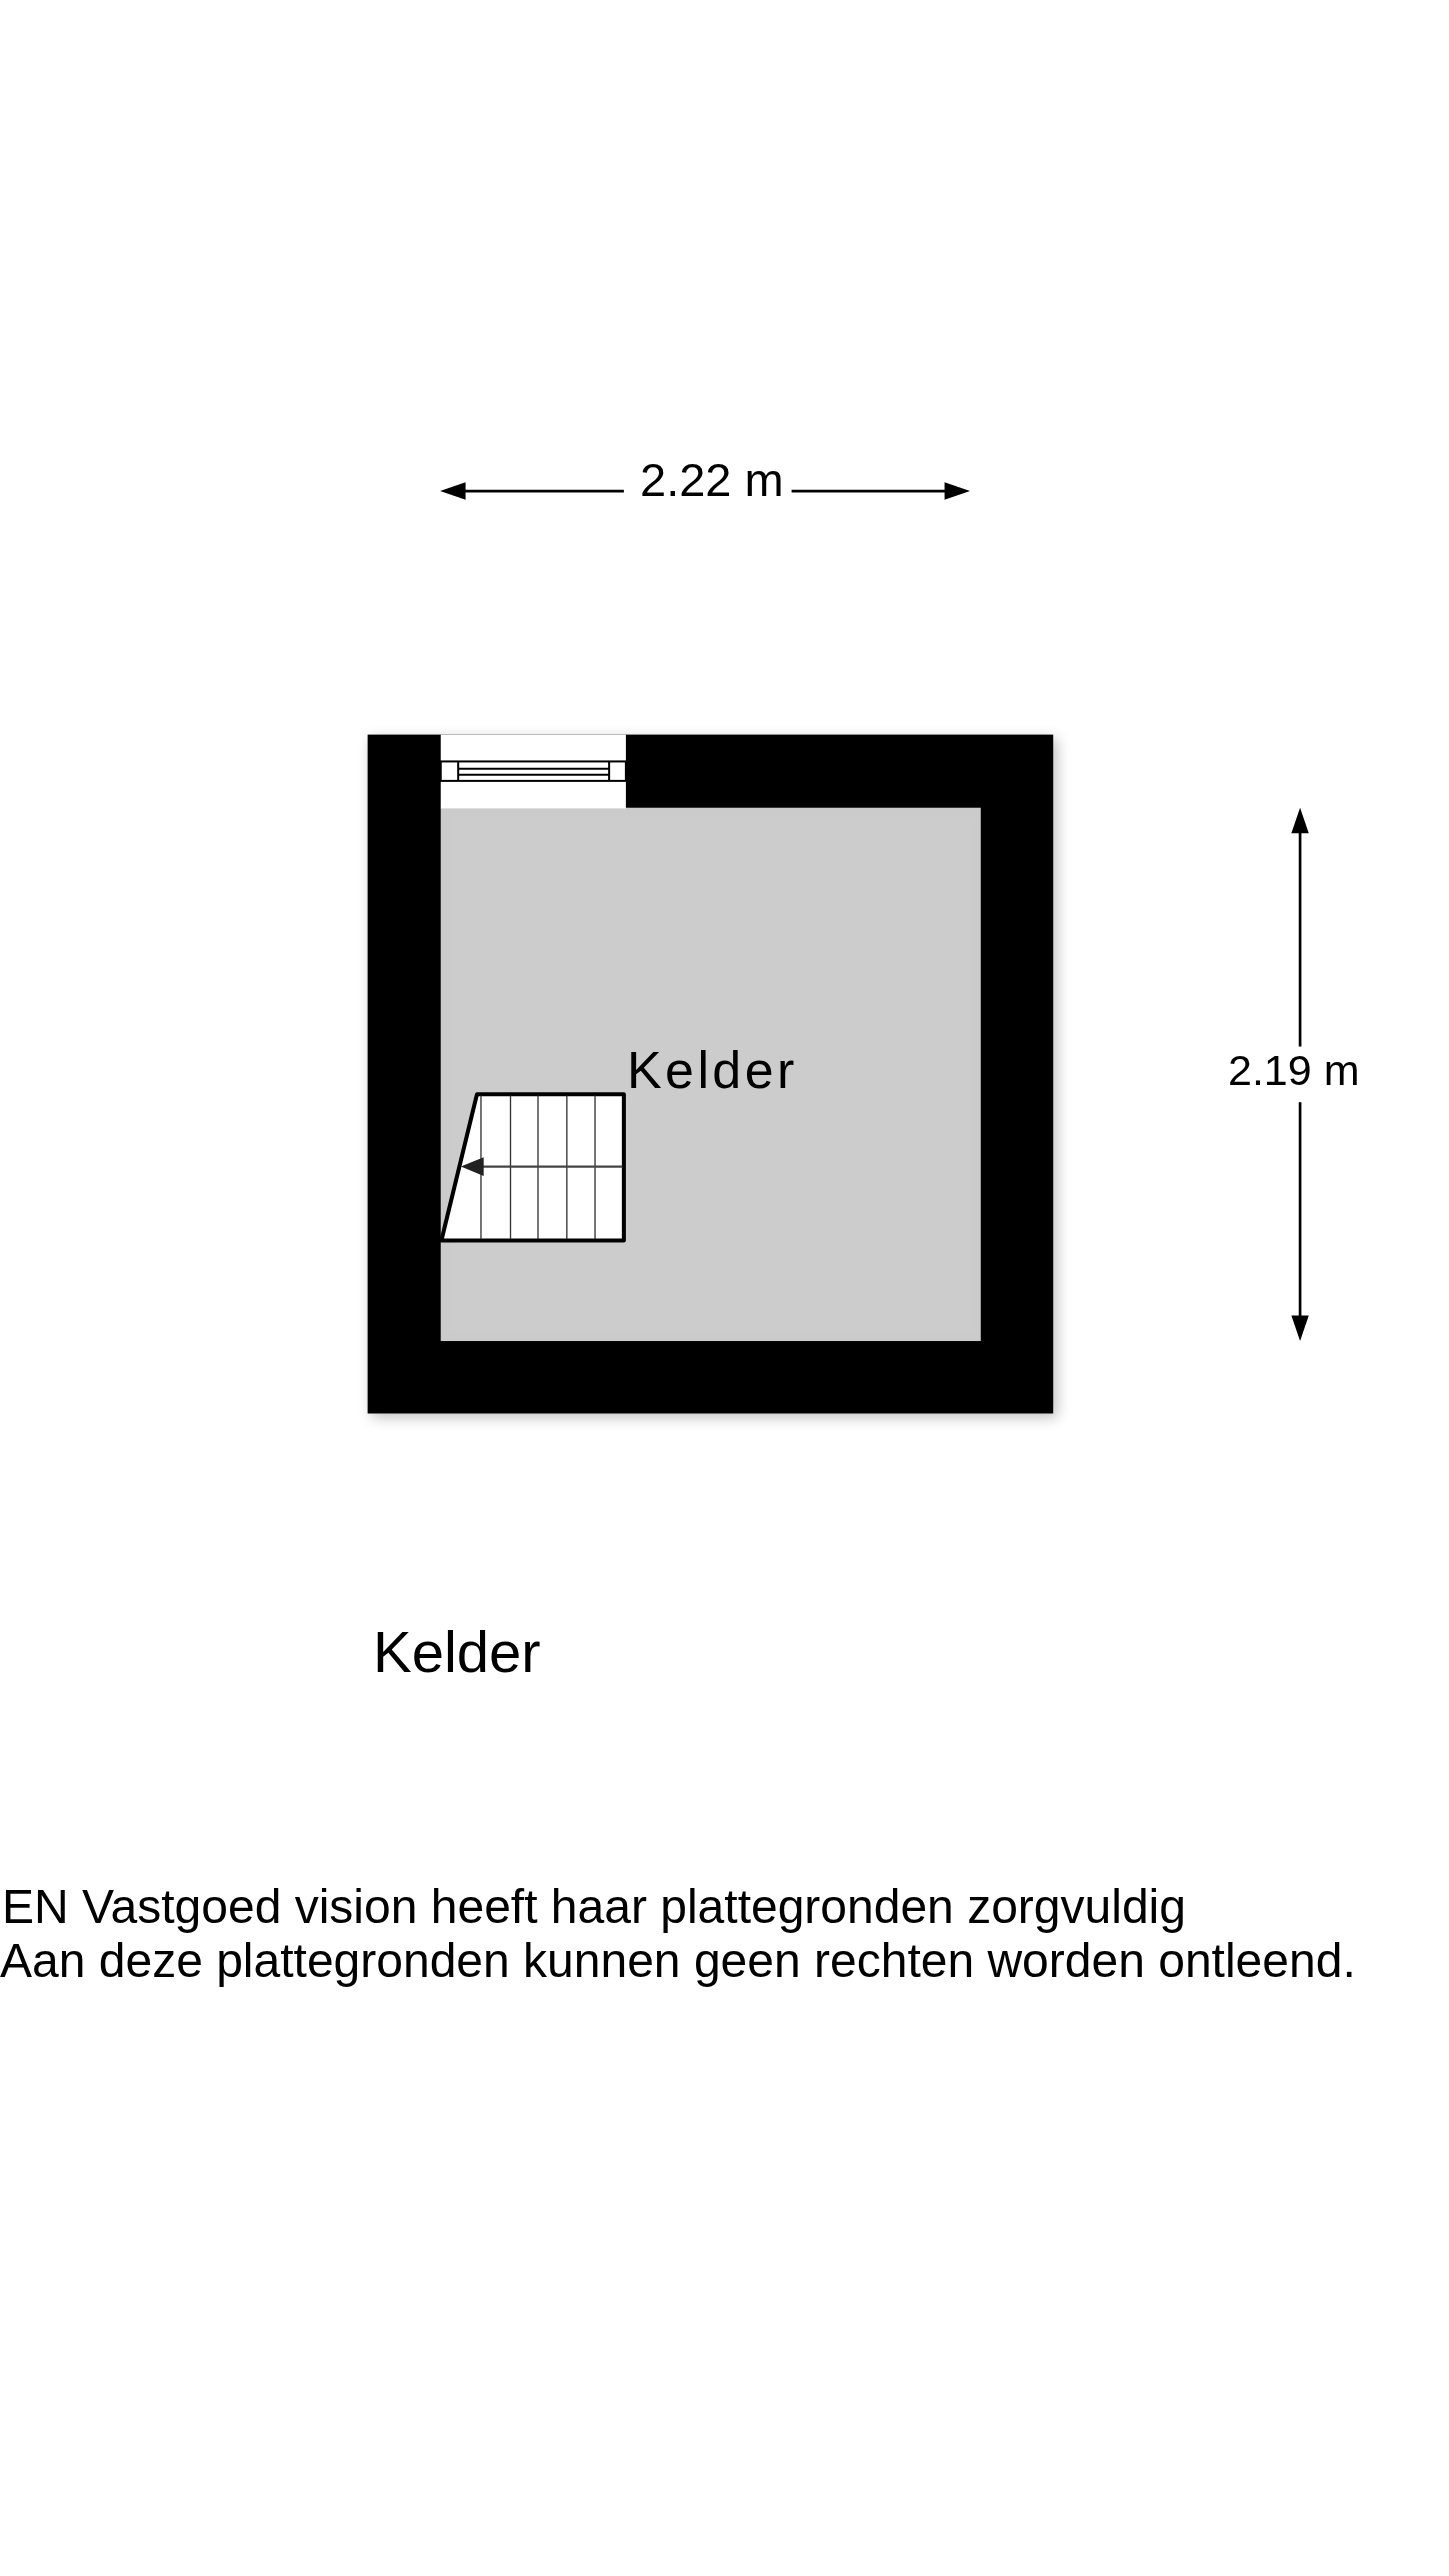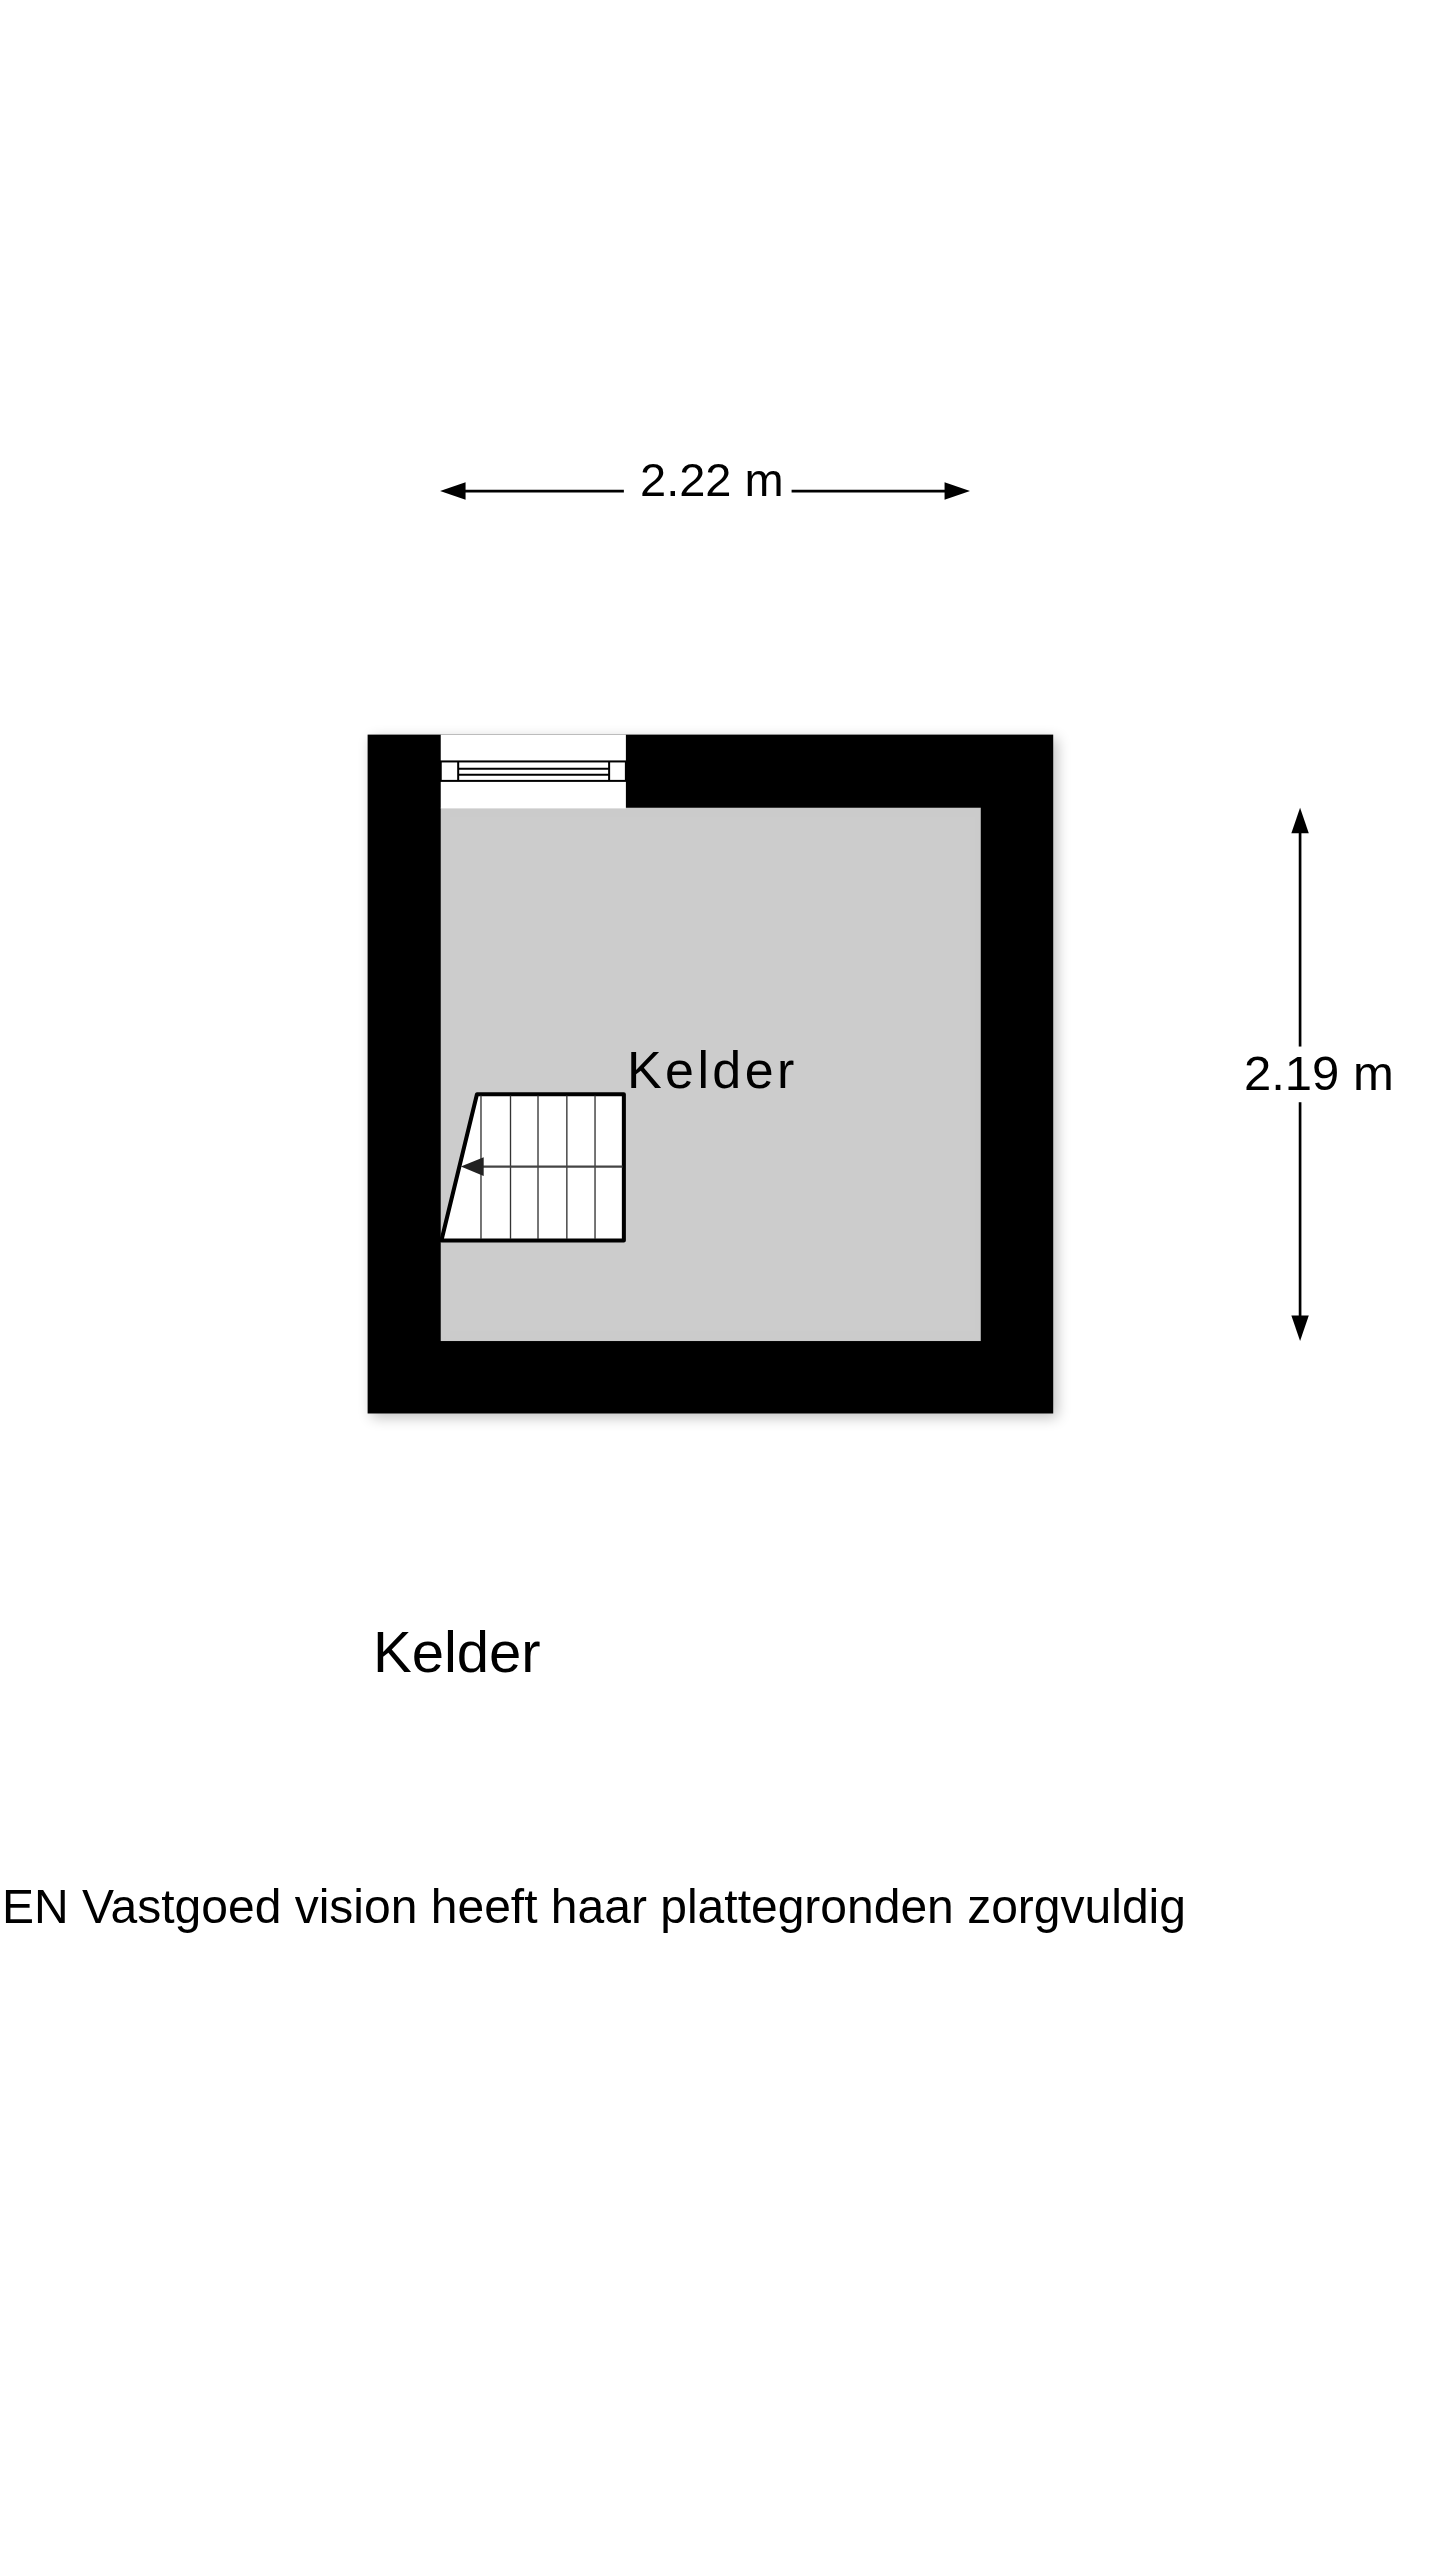--- a/index.html
+++ b/index.html
@@ -77,22 +77,23 @@
     <line x1="761" y1="1633" x2="761" y2="1847" stroke="#333" stroke-width="2"></line>
     <line x1="802" y1="1633" x2="802" y2="1847" stroke="#333" stroke-width="2"></line>
     <line x1="845" y1="1633" x2="845" y2="1847" stroke="#333" stroke-width="2"></line>
     <line x1="887" y1="1633" x2="887" y2="1847" stroke="#333" stroke-width="2"></line>
     <line x1="718" y1="1739" x2="928" y2="1739" stroke="#444" stroke-width="3"></line>
     <polygon points="687,1739 721,1725 721,1753" fill="#222"></polygon>
   </g>
 </svg>
 
 <div class="dim-label" style="left:640px; top:456px;">2.22 m</div>
-<div class="dim-label" style="left:1228px; top:1049px; font-size:49px;margin-left:16px;">2.19 m</div>
+<div class="dim-label" style="left:1228px; top:1049px; font-size:43px;">2.19 m</div>
 
 <div class="room-label" style="left:627px; top:1044px;">Kelder</div>
 
 <div class="floor-title" style="left:373px; top:1623px;">Kelder</div>
 
 <div class="disclaimer">
   <div>EN Vastgoed vision heeft haar plattegronden zorgvuldig</div>
+  <div>Aan deze plattegronden kunnen geen rechten worden ontleend.</div>
 </div>
 
 
 </body></html>

